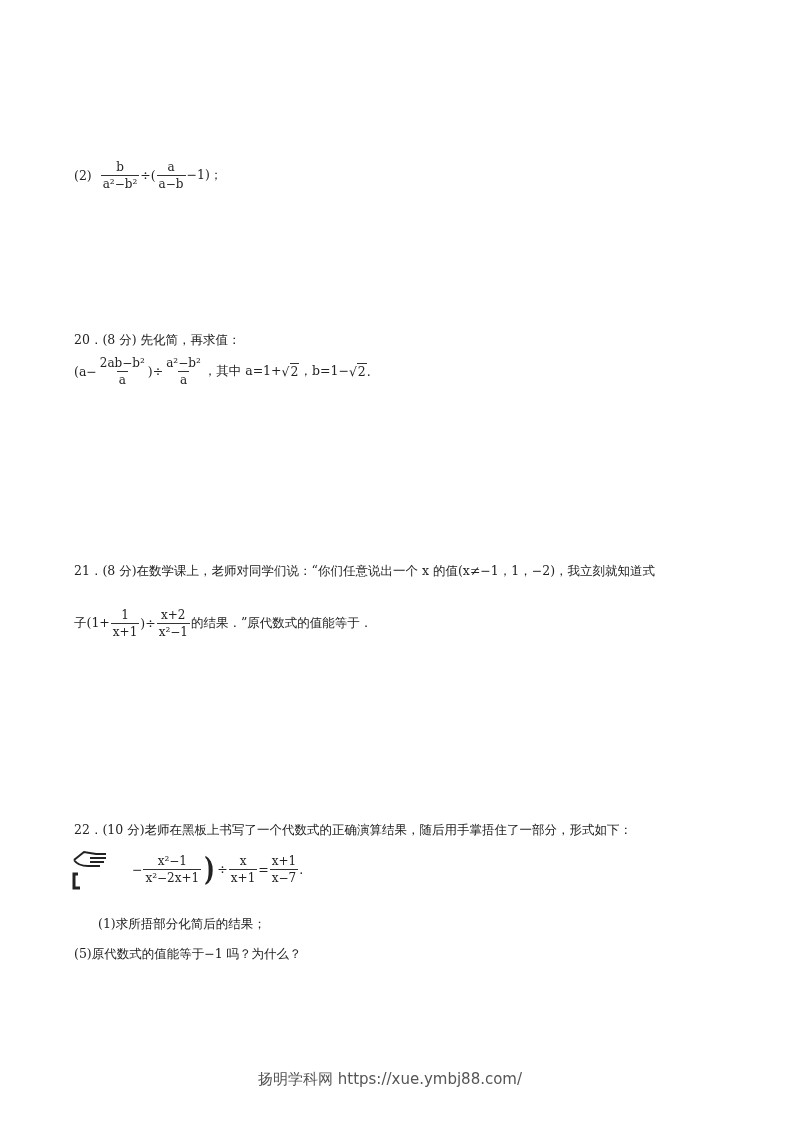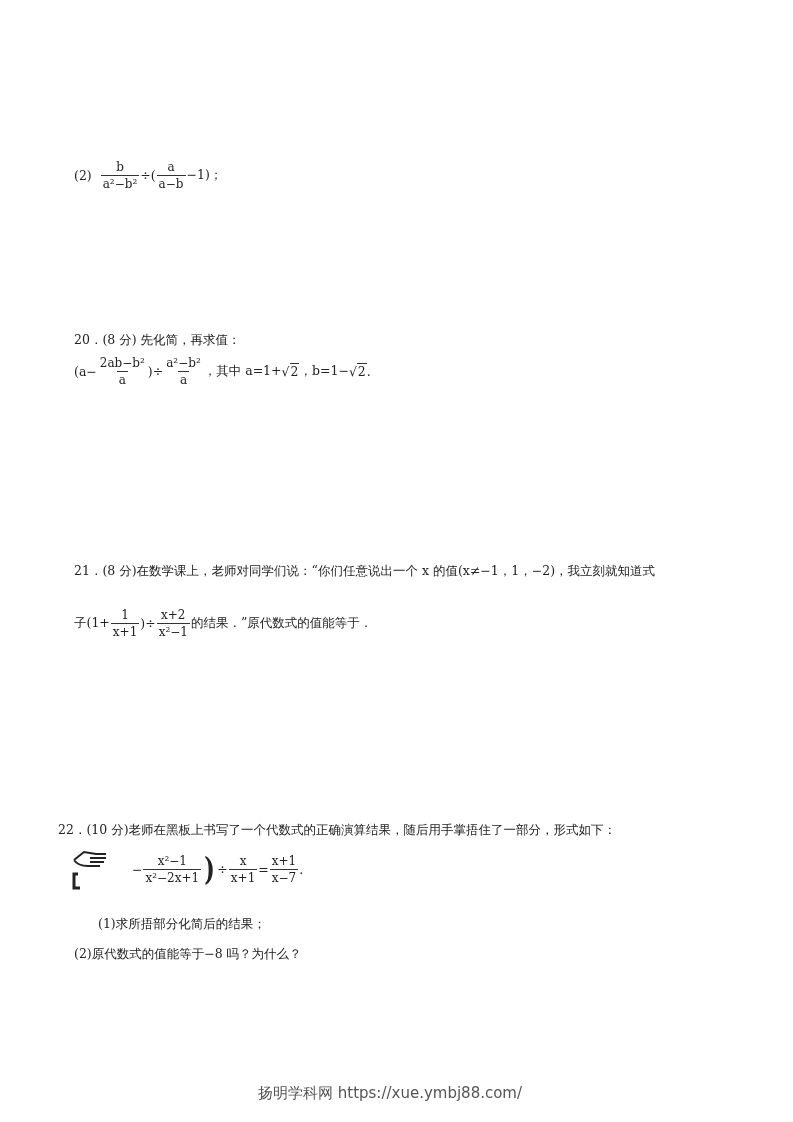--- a/index.html
+++ b/index.html
@@ -64,21 +64,21 @@
     <span class="den">x+1</span>
   </span>
   <span>)÷</span>
   <span class="frac">
     <span class="num">x+2</span>
     <span class="den">x²−1</span>
   </span>
   <span>的结果．”原代数式的值能等于．</span>
 </div>
 
-<div class="abs txt" style="left:58px; top:822px;">22．(10 分)老师在黑板上书写了一个代数式的正确演算结果，随后用手掌捂住了一部分，形式如下：</div>
+<div class="abs txt" style="left:74px; top:822px;">22．(10 分)老师在黑板上书写了一个代数式的正确演算结果，随后用手掌捂住了一部分，形式如下：</div>
 <div class="abs line txt" style="left:70px; top:848px;">
   <span style="display:inline-block; width:50px; height:42px; position:relative;">
     <svg width="50" height="42" viewBox="0 0 50 42">
       <path d="M4 12 L14 4 L26 6 L36 6 M20 10 L36 10 M20 14 L34 14 M18 18 L30 18 M4 12 Q8 18 18 18" stroke="#222" stroke-width="2" fill="none"></path>
       <path d="M8 26 L4 26 L4 40 L10 40" stroke="#222" stroke-width="3" fill="none"></path>
     </svg>
   </span>
   <span style="margin-left:12px;">−</span>
   <span class="frac">
     <span class="num">x²−1</span>
@@ -91,15 +91,15 @@
     <span class="den">x+1</span>
   </span>
   <span>=</span>
   <span class="frac">
     <span class="num">x+1</span>
     <span class="den">x−7</span>
   </span>
   <span>.</span>
 </div>
 <div class="abs txt" style="left:74px; top:916px;margin-left:24px;">(1)求所捂部分化简后的结果；</div>
-<div class="abs txt" style="left:74px; top:946px;">(2)原代数式的值能等于−8 吗？为什么？</div>
+<div class="abs txt" style="left:74px; top:946px;">(5)原代数式的值能等于−1 吗？为什么？</div>
 
-<div class="abs footer" style="left:258px; top:1070px;margin-top:14px;">扬明学科网 https://xue.ymbj88.com/</div>
+<div class="abs footer" style="left:258px; top:1070px;">扬明学科网 https://xue.ymbj88.com/</div>
 
 </body></html>

